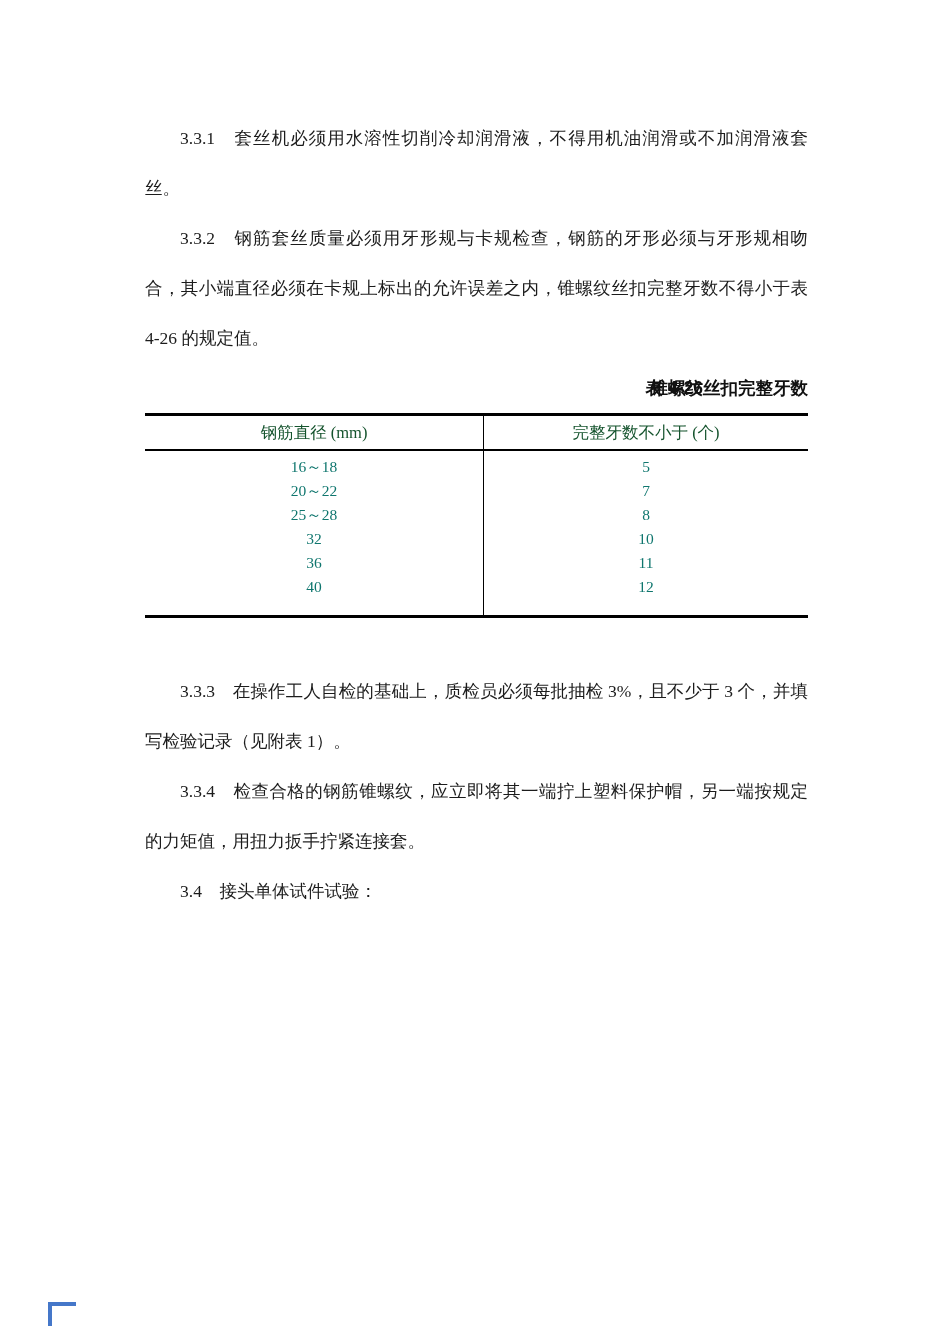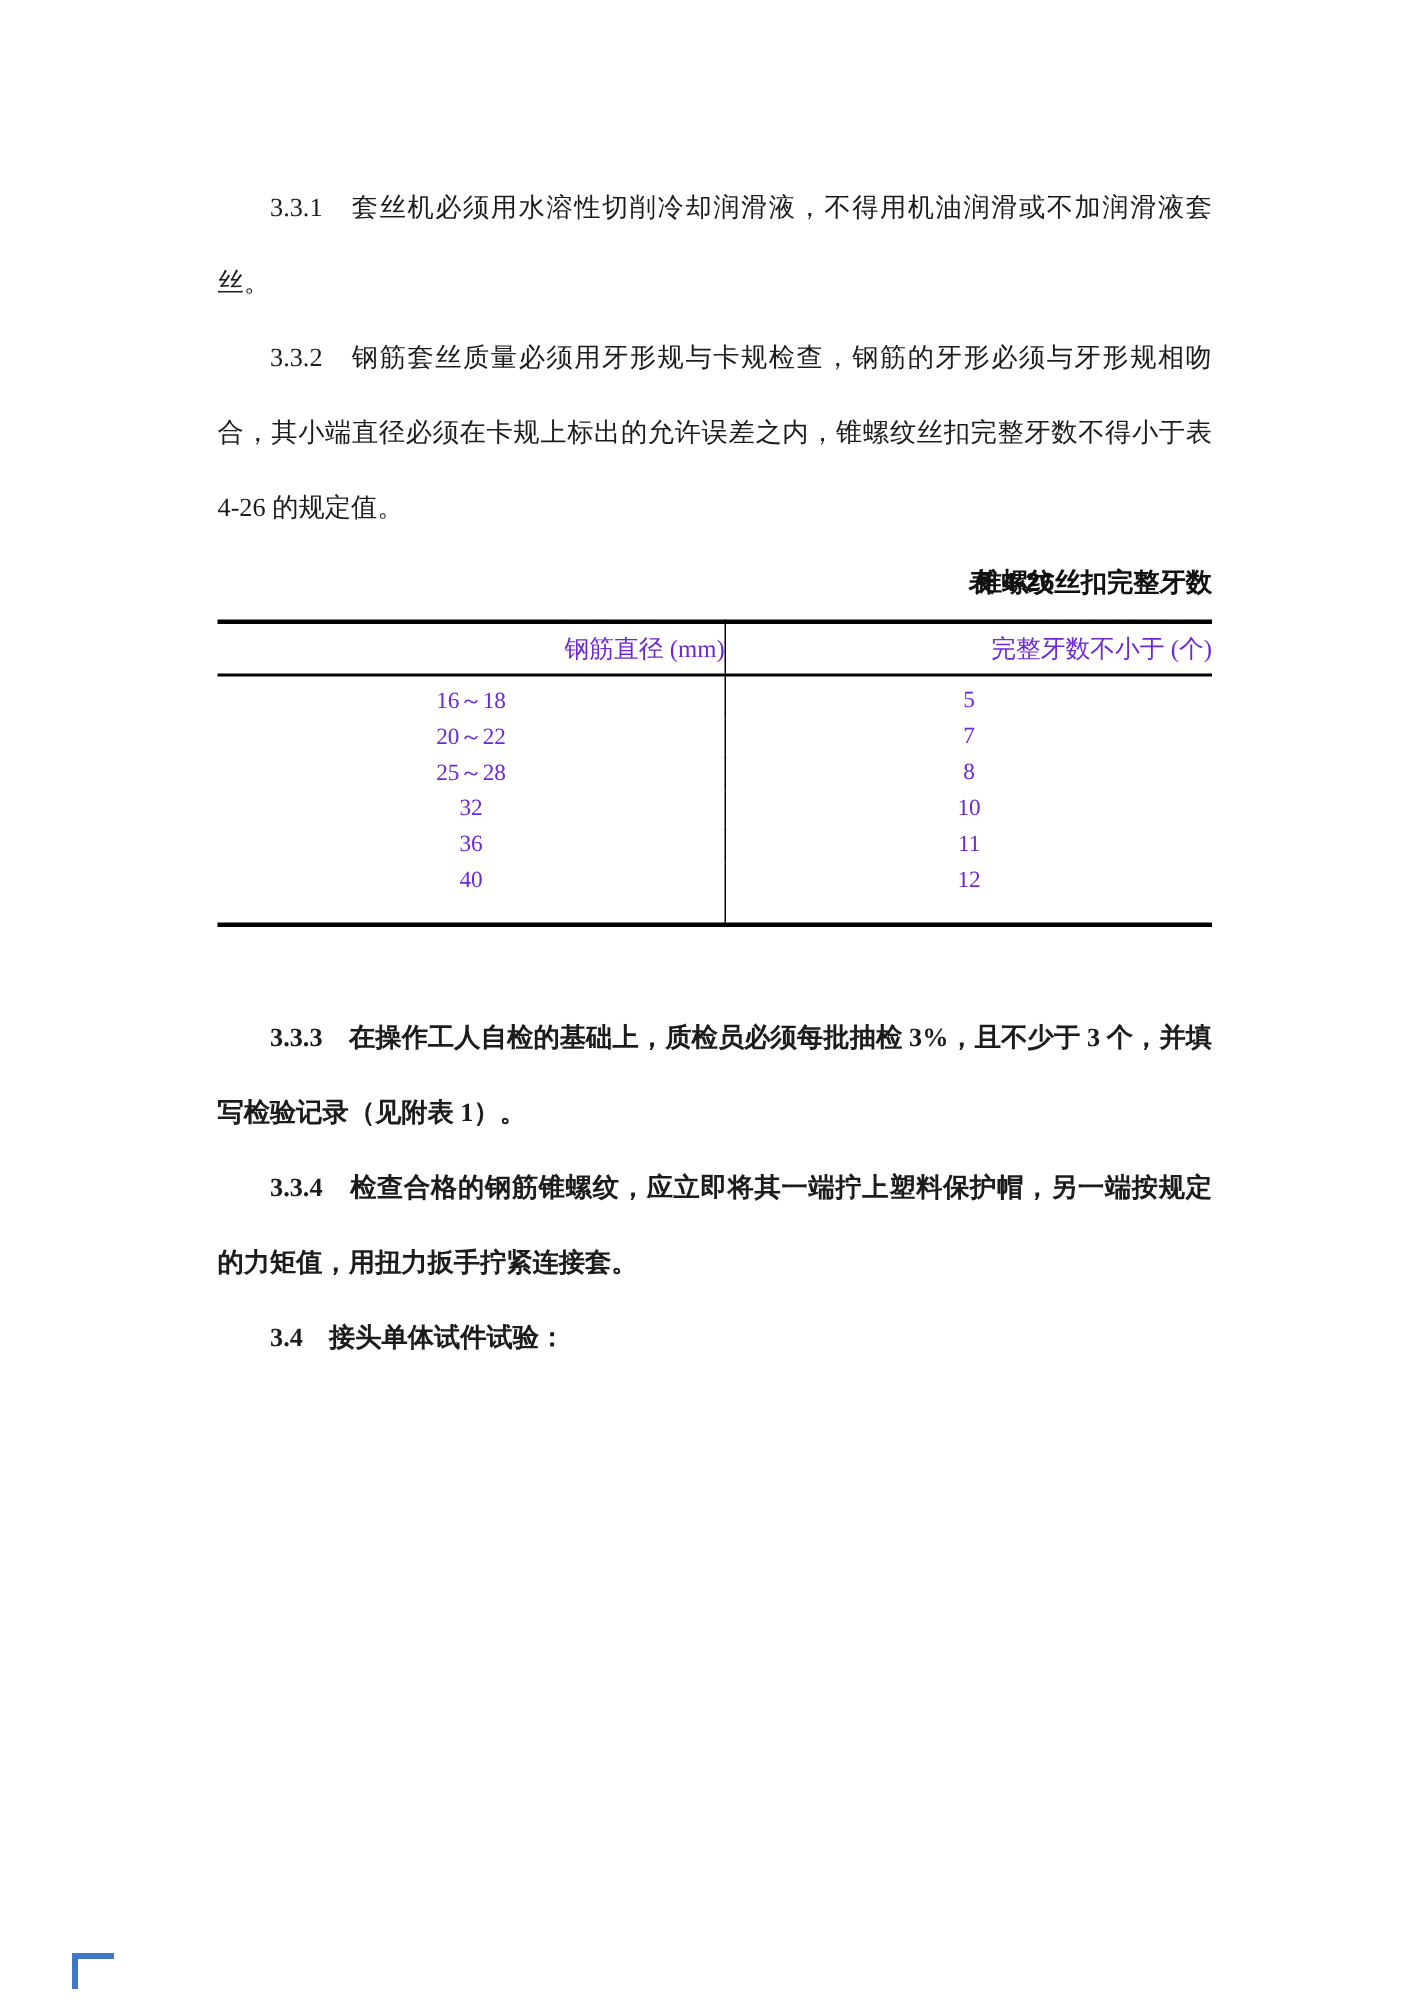--- a/index.html
+++ b/index.html
@@ -53,48 +53,47 @@
     margin-left: 145px;
     border-collapse: collapse;
     border-top: 3.5px solid #000000;
     border-bottom: 3.5px solid #000000;
     table-layout: fixed;
   }
   table.spec-table th {
     font-weight: normal;
     font-size: 16.5px;
     height: 33px;
-    text-align: right;
+    text-align: center;
     vertical-align: middle;
     border-bottom: 2.5px solid #000000;
     padding: 0;
-    color: #6d28d9;
+    color: #14532d;
   }
   table.spec-table td {
     font-size: 15.5px;
     height: 24px;
     text-align: center;
     vertical-align: middle;
     padding: 0;
-    color: #6d28d9;
+    color: #0f766e;
   }
   table.spec-table th:first-child,
   table.spec-table td:first-child {
     width: 51%;
     border-right: 1.5px solid #000000;
   }
   table.spec-table tbody tr:first-child td {
     padding-top: 4px;
   }
   table.spec-table tbody tr:last-child td {
     padding-bottom: 16px;
   }
   .bottom-block {
     margin-top: 48px;
-    font-weight: bold;
   }
   .corner-mark {
     position: absolute;
     left: 48px;
     top: 1302px;
     width: 24px;
     height: 20px;
     border-left: 4px solid #4577c9;
     border-top: 4px solid #4577c9;
   }

